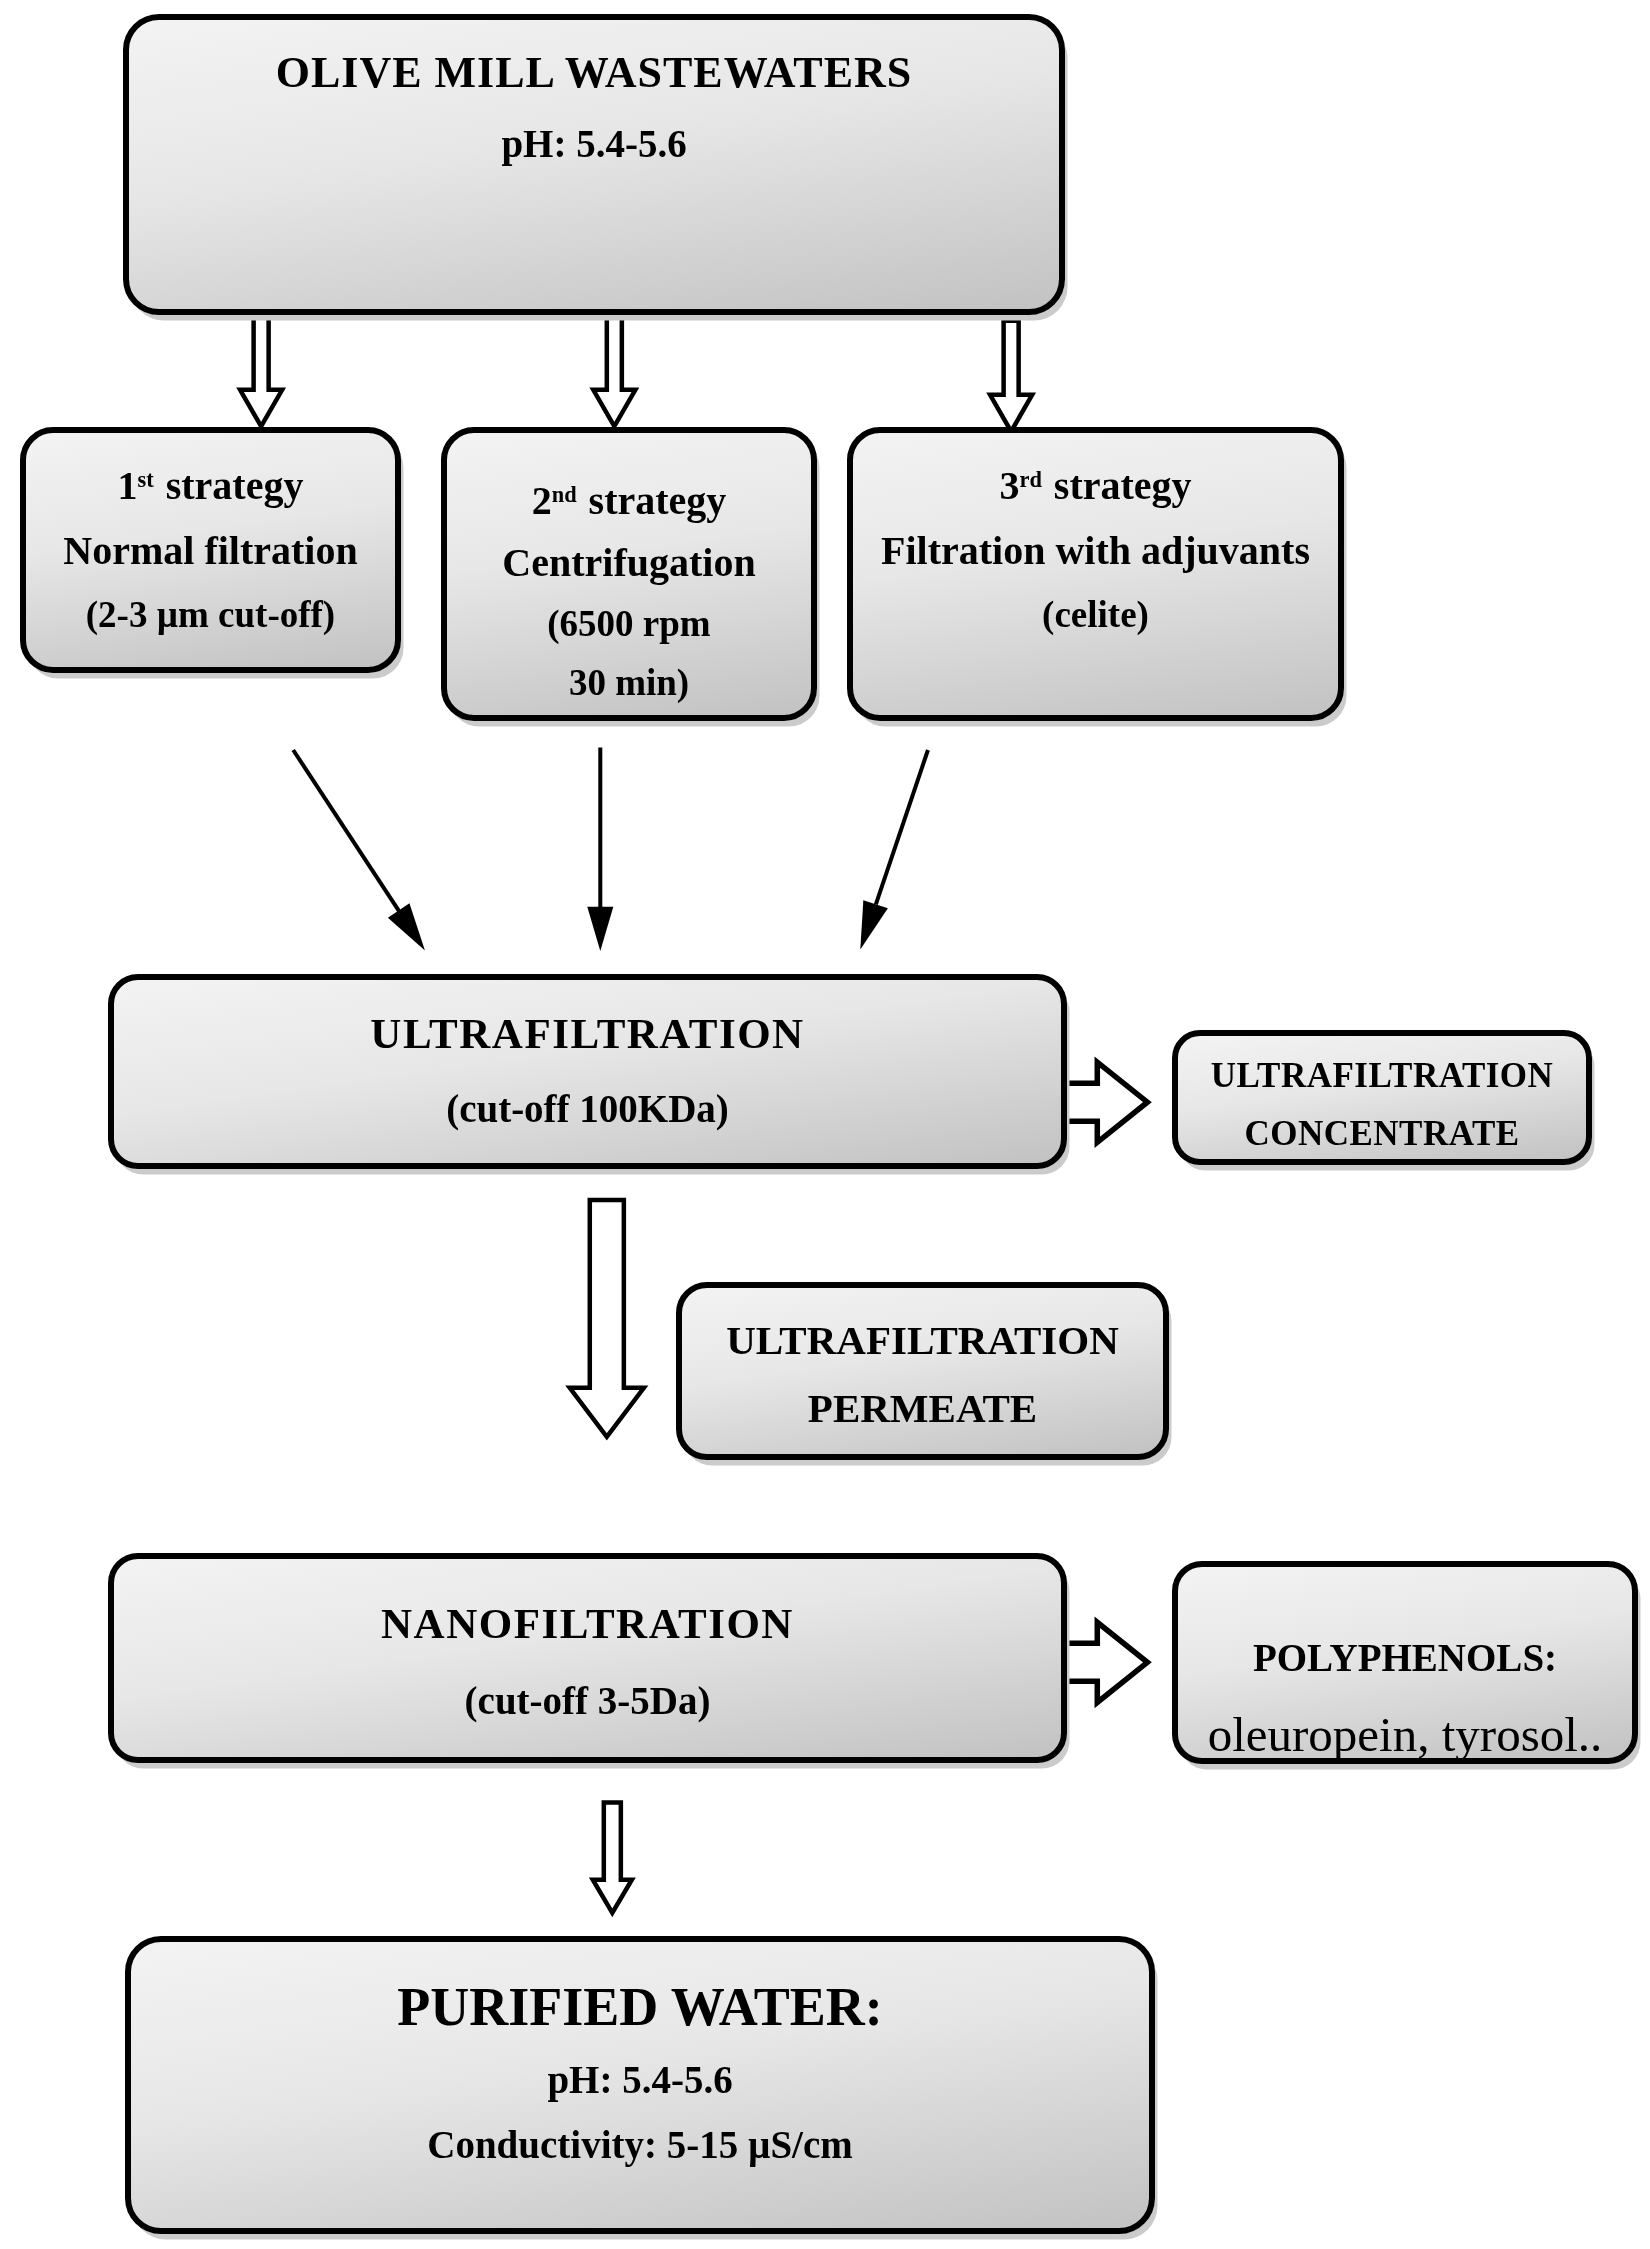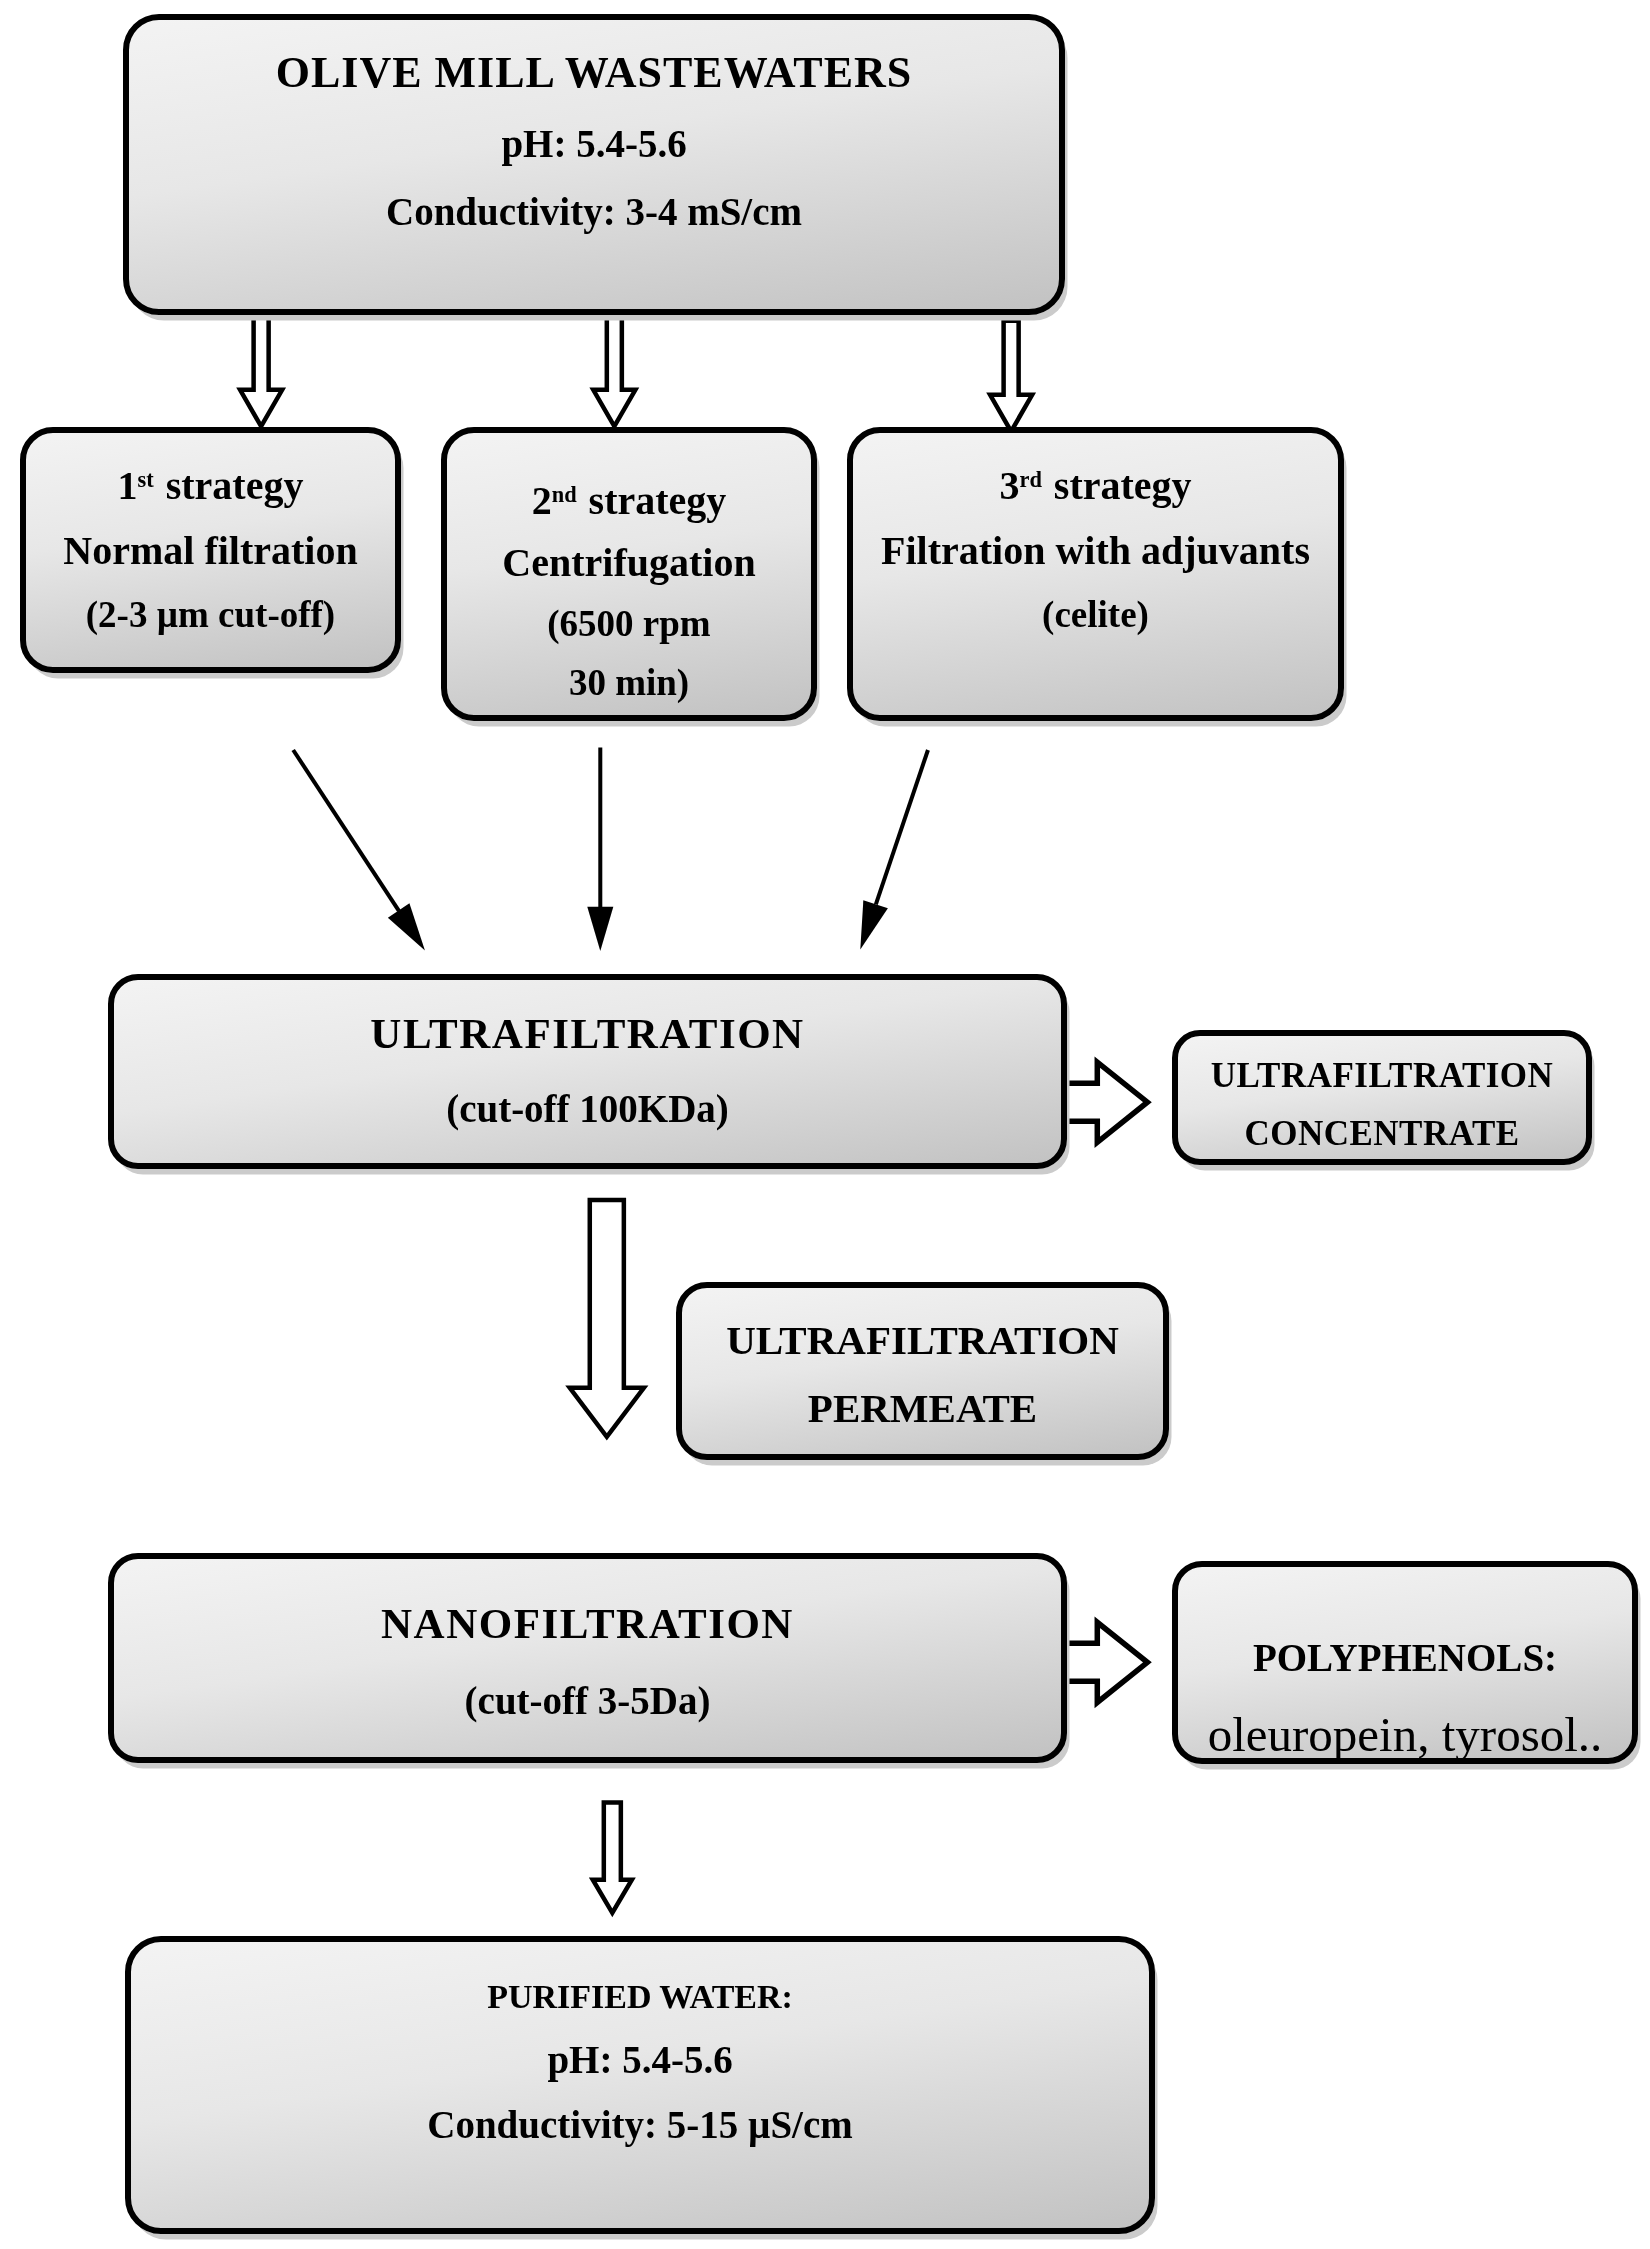--- a/index.html
+++ b/index.html
@@ -47,21 +47,21 @@
 
   #nf   { left: 108px;  top: 1553px; width: 959px; height: 210px; border-radius: 30px; padding-top: 43px; gap: 36px; }
   #nf .t1 { font-size: 43px; letter-spacing: 1.5px; }
   #nf .t2 { font-size: 39px; }
 
   #poly { left: 1172px; top: 1561px; width: 466px;  height: 203px; border-radius: 30px; padding-top: 71px; gap: 33px; }
   #poly .t1 { font-size: 39px; }
   #poly .t2 { font-size: 49px; font-weight: 400; }
 
   #purified { left: 125px; top: 1936px; width: 1030px; height: 298px; border-radius: 36px; padding-top: 38px; gap: 26px; }
-  #purified .t1 { font-size: 34px; }
+  #purified .t1 { font-size: 54px; }
   #purified .t2 { font-size: 39px; }
 
   #arrows {
     position: absolute;
     left: 0; top: 0;
     width: 1651px; height: 2250px;
     pointer-events: none;
   }
   #arrows path.hollow { fill: #ffffff; stroke: #000000; stroke-width: 9; stroke-linejoin: miter; }
   #arrows path.blockr { fill: #ffffff; stroke: #000000; stroke-width: 11; stroke-linejoin: miter; }
@@ -97,21 +97,20 @@
     <path class="hollow" d="M 1177 2395 L 1245 2395 L 1245 2770 L 1285 2770 L 1211 2868 L 1137 2770 L 1177 2770 Z"></path>
 
     <path class="blockr" d="M 2128 3280 L 2190 3280 L 2190 3238 L 2290 3318 L 2190 3398 L 2190 3356 L 2128 3356 Z"></path>
 
     <path class="hollow" d="M 1205 3598 L 1239 3598 L 1239 3752 L 1261 3752 L 1222 3818 L 1183 3752 L 1205 3752 Z"></path>
   </svg>
 
   <div class="box" id="source">
     <div class="t1">OLIVE MILL WASTEWATERS</div>
     <div class="t2">pH: 5.4-5.6</div>
-    <div class="t2">Conductivity: 3-4 mS/cm</div>
   </div>
 
   <div class="box strategy" id="s1">
     <div class="heading"><span>1</span><span class="sup">st</span><span class="word">strategy</span></div>
     <div class="method">Normal filtration</div>
     <div class="detail">(2-3 µm cut-off)</div>
   </div>
 
   <div class="box strategy" id="s2">
     <div class="heading"><span>2</span><span class="sup">nd</span><span class="word">strategy</span></div>

